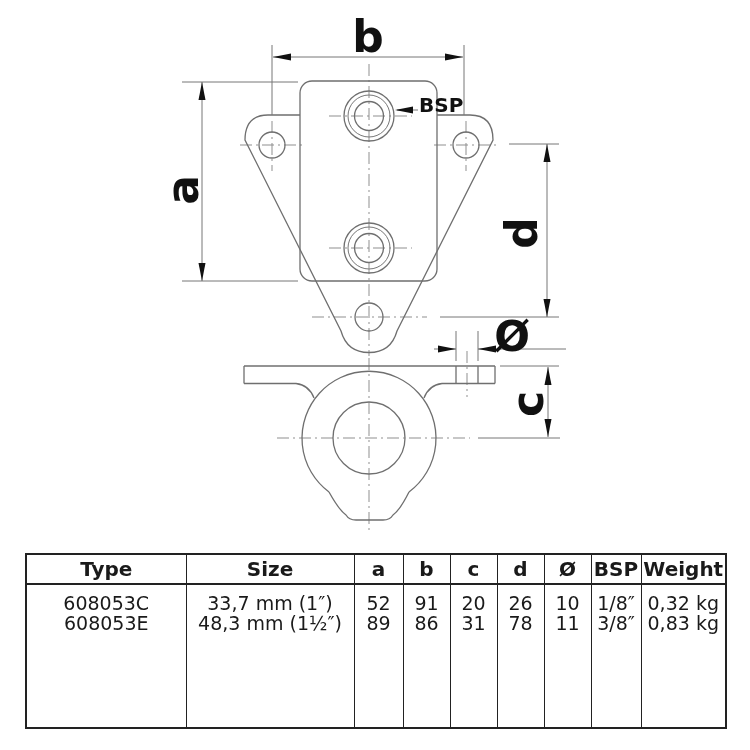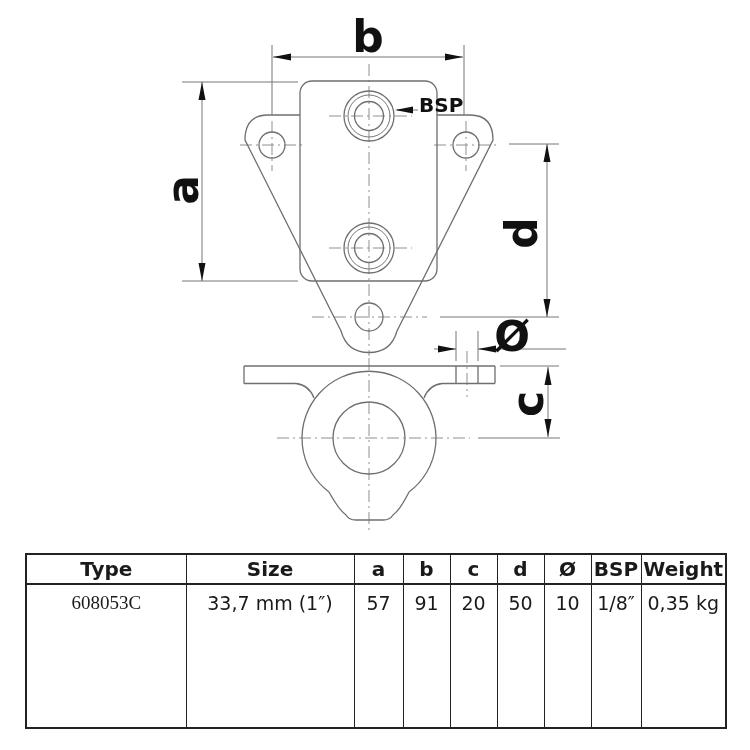--- a/index.html
+++ b/index.html
@@ -17,21 +17,21 @@
   .smletter{font-family:"DejaVu Sans","Liberation Sans",sans-serif;font-weight:bold;font-size:20px;fill:#111111;}
   
   .table-wrap{position:absolute;left:25px;top:553px;width:700px;height:176px;}
   table.spec{width:100%;height:100%;border-collapse:collapse;table-layout:fixed;
     border:2px solid #222222;color:#1a1a1a;}
   table.spec th{font-size:20px;font-weight:bold;height:28px;text-align:center;vertical-align:middle;
     border-bottom:2px solid #222222;border-left:1.5px solid #222222;padding:0;}
   table.spec th:first-child{border-left:none;}
   table.spec td{font-size:19px;font-weight:normal;height:20px;text-align:center;vertical-align:middle;
     border-left:1.5px solid #222222;padding:0;line-height:20px;}
-  table.spec td:first-child{border-left:none;font-family:Liberation Serif, serif;}
+  table.spec td:first-child{border-left:none;}
   table.spec tr.first-row td{padding-top:8px;}
   table.spec tr.spacer td{height:auto;}
 </style>
 </head>
 <body>
 
 <div class="stage">
 
   <svg class="drawing-svg" width="750" height="553" viewBox="0 0 750 553">
 
@@ -172,27 +172,38 @@
             <th>d</th>
             <th>Ø</th>
             <th>BSP</th>
             <th>Weight</th>
           </tr>
       </thead>
       <tbody>
           <tr class="first-row">
             <td>608053C</td>
             <td>33,7 mm (1″)</td>
-            <td>57</td>
+            <td>52</td>
             <td>91</td>
             <td>20</td>
-            <td>50</td>
+            <td>26</td>
             <td>10</td>
             <td>1/8″</td>
-            <td>0,35 kg</td>
+            <td>0,32 kg</td>
+          </tr>
+          <tr>
+            <td>608053E</td>
+            <td>48,3 mm (1½″)</td>
+            <td>89</td>
+            <td>86</td>
+            <td>31</td>
+            <td>78</td>
+            <td>11</td>
+            <td>3/8″</td>
+            <td>0,83 kg</td>
           </tr>
           <tr class="spacer">
             <td></td>
             <td></td>
             <td></td>
             <td></td>
             <td></td>
             <td></td>
             <td></td>
             <td></td>

